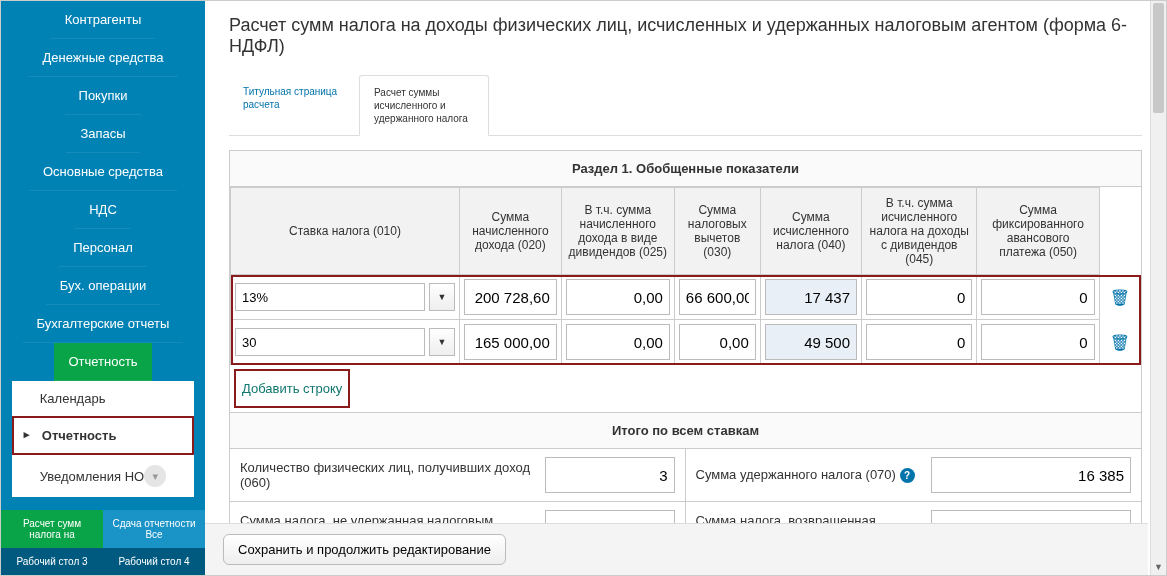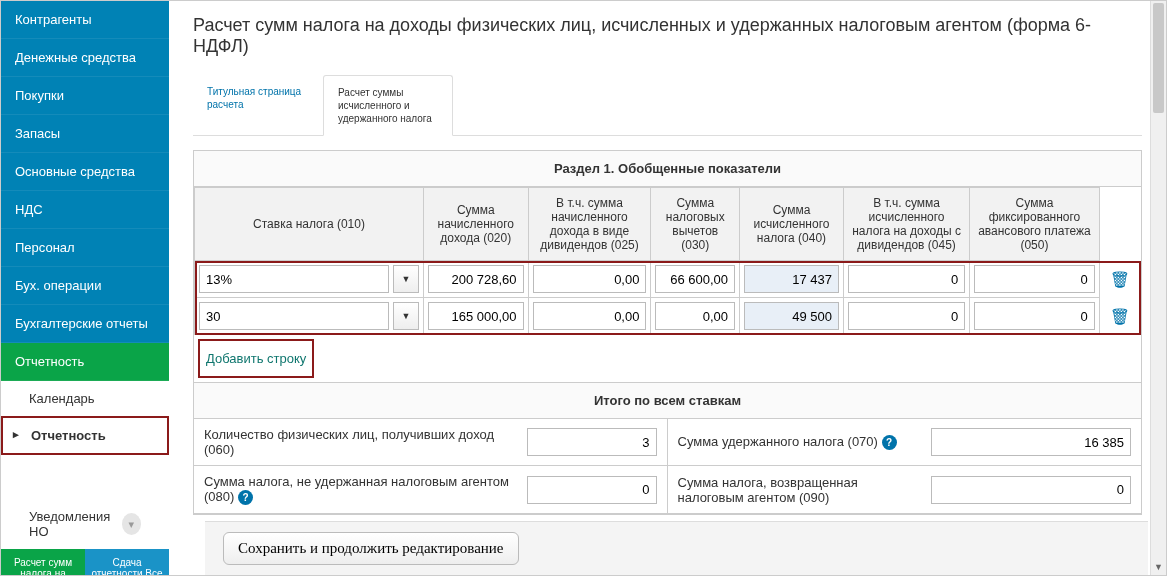--- a/index.html
+++ b/index.html
@@ -1,60 +1,60 @@
 <!DOCTYPE html>
 <html><head>
 <meta charset="utf-8">
 <style>
 * { box-sizing: border-box; margin: 0; padding: 0; }
 body { font-family: Arial, sans-serif; font-size: 13px; color: #333; background: #fff; }
 .app { display: flex; height: 576px; width: 1167px; border: 1px solid #ccc; overflow: hidden; position: relative; }
-.sidebar { width: 168px; background: #0082b5; display: flex; flex-direction: column; }
+.sidebar { width: 204px; background: #0082b5; display: flex; flex-direction: column; align-items: center; }
 .nav-item { padding: 11px 14px; color: #fff; cursor: pointer; border-bottom: 1px solid rgba(255,255,255,0.08); }
 .nav-item.active-green { background: #0aa448; }
 .subnav { background: #fff; }
 .subnav-item { padding: 10px 28px; color: #333; cursor: pointer; position: relative; }
 .subnav-item.highlighted { border: 2px solid #8b1a1a; font-weight: bold; }
 .subnav-item.highlighted::before { content: "▸"; position: absolute; left: 10px; color: #333; font-size: 11px; }
-.subnav-item.notifications { display:flex; align-items:center; justify-content:space-between;margin-top:44px;}
+.subnav-item.notifications { display:flex; align-items:center; justify-content:space-between;}
 .circle-btn { width:22px; height:22px; border-radius:50%; background:#e5e5e5; display:flex; align-items:center; justify-content:center; color:#999; font-size:11px; }
 .bottom-tabs { margin-top: auto; }
 .tab-row { display: flex; }
 .tab-row .tab { flex: 1; padding: 8px 6px; font-size: 10px; color: #fff; text-align: center; cursor: pointer; }
 .tab-row.dark .tab { background: #005a80; }
 .tab-row.light .tab.active { background: #0aa448; }
 .tab-row.light .tab { background: #1a93c7; }
 .content { flex: 1; padding: 14px 24px 60px 24px; overflow: auto; position: relative; }
 h1 { font-size: 18px; font-weight: normal; margin-bottom: 18px; }
 .page-tabs { display: flex; border-bottom: 1px solid #ddd; margin-bottom: 14px; }
 .page-tab { padding: 10px 14px; font-size: 10px; cursor: pointer; max-width: 130px; line-height: 1.3; }
 .page-tab.inactive { color: #0073aa; }
 .page-tab.active { border: 1px solid #ddd; border-bottom: 1px solid #fff; margin-bottom: -1px; background: #fff; border-radius: 3px 3px 0 0; }
 .section-box { border: 1px solid #ccc; }
 .section-title { text-align: center; padding: 10px; font-weight: bold; border-bottom: 1px solid #ccc; background: #fafafa; }
 .data-table { width: 100%; border-collapse: collapse; }
 .data-table th { border: 1px solid #ccc; background: #f2f2f2; padding: 8px 6px; font-size: 12px; font-weight: normal; text-align: center; vertical-align: middle; }
 .data-table td { border: 1px solid #ccc; padding: 4px; }
-.cell-input { width: 100%; height: 28px; border: 1px solid #bbb; padding: 13px 6px; text-align: right; font-size: 13px; background:#fff; }
+.cell-input { width: 100%; height: 36px; border: 1px solid #bbb; padding: 13px 6px; text-align: right; font-size: 15px; background:#fff; }
 .cell-input.hl { background: #e8eff7; }
 .rate-cell { display: flex; gap: 4px; }
 .rate-input { flex: 1; height: 28px; border: 1px solid #bbb; padding: 0 6px; font-size: 13px; }
 .rate-dd { width: 26px; height: 28px; border: 1px solid #bbb; background: linear-gradient(#fff,#eee); display:flex; align-items:center; justify-content:center; cursor:pointer; font-size:9px; }
 .trash { color: #0073aa; cursor: pointer; padding: 6px; font-size: 16px; }
 .body-hl { outline: 2px solid #8b1a1a; outline-offset: -2px; }
 .add-row { display:inline-block; color: #0f766e; cursor: pointer; padding: 10px 6px; margin: 4px; border: 2px solid #8b1a1a; }
 .totals-title { text-align:center; font-weight:bold; padding:10px; border-top: 1px solid #ccc; border-bottom:1px solid #ccc; background:#fafafa;}
 .totals-row { display:flex; border-bottom:1px solid #ccc;}
 .totals-row .cell { border-right:1px solid #ccc; padding:8px 10px; display:flex; align-items:center; gap:6px;}
 .totals-row .lbl { flex:1; font-size:13px;}
 .totals-row .inp { width:130px;}
 .totals-row .cell:last-child { border-right:none;}
 .help-icon { display:inline-flex; width:15px; height:15px; border-radius:50%; background:#0073aa; color:#fff; align-items:center; justify-content:center; font-size:10px; font-weight:bold; cursor:pointer;}
 .save-bar { position: absolute; bottom: 0; left: 204px; right: 18px; background: #f4f4f4; border-top: 1px solid #ddd; padding: 10px 18px; }
-.save-btn { background: linear-gradient(#fff,#eee); border:1px solid #bbb; border-radius:6px; padding:7px 14px; cursor:pointer; font-size:15px;font-family:Liberation Serif, serif;}
+.save-btn { background: linear-gradient(#fff,#eee); border:1px solid #bbb; border-radius:6px; padding:7px 14px; cursor:pointer; font-size:13px;}
 .vscroll { position:absolute; right:0; top:0; bottom:0; width:16px; background:#f0f0f0; border-left:1px solid #ddd;}
 .vscroll .thumb { position:absolute; left:2px; right:2px; top:2px; height:110px; background:#c8c8c8; border-radius:2px;}
 .vscroll .arr { position:absolute; left:0; right:0; height:16px; text-align:center; font-size:9px; color:#666; line-height:16px;}
 .vscroll .arr.up{top:0;} .vscroll .arr.down{bottom:0;}
 </style>
 </head>
 <body>
 
 <div class="app">
   <div class="sidebar">

